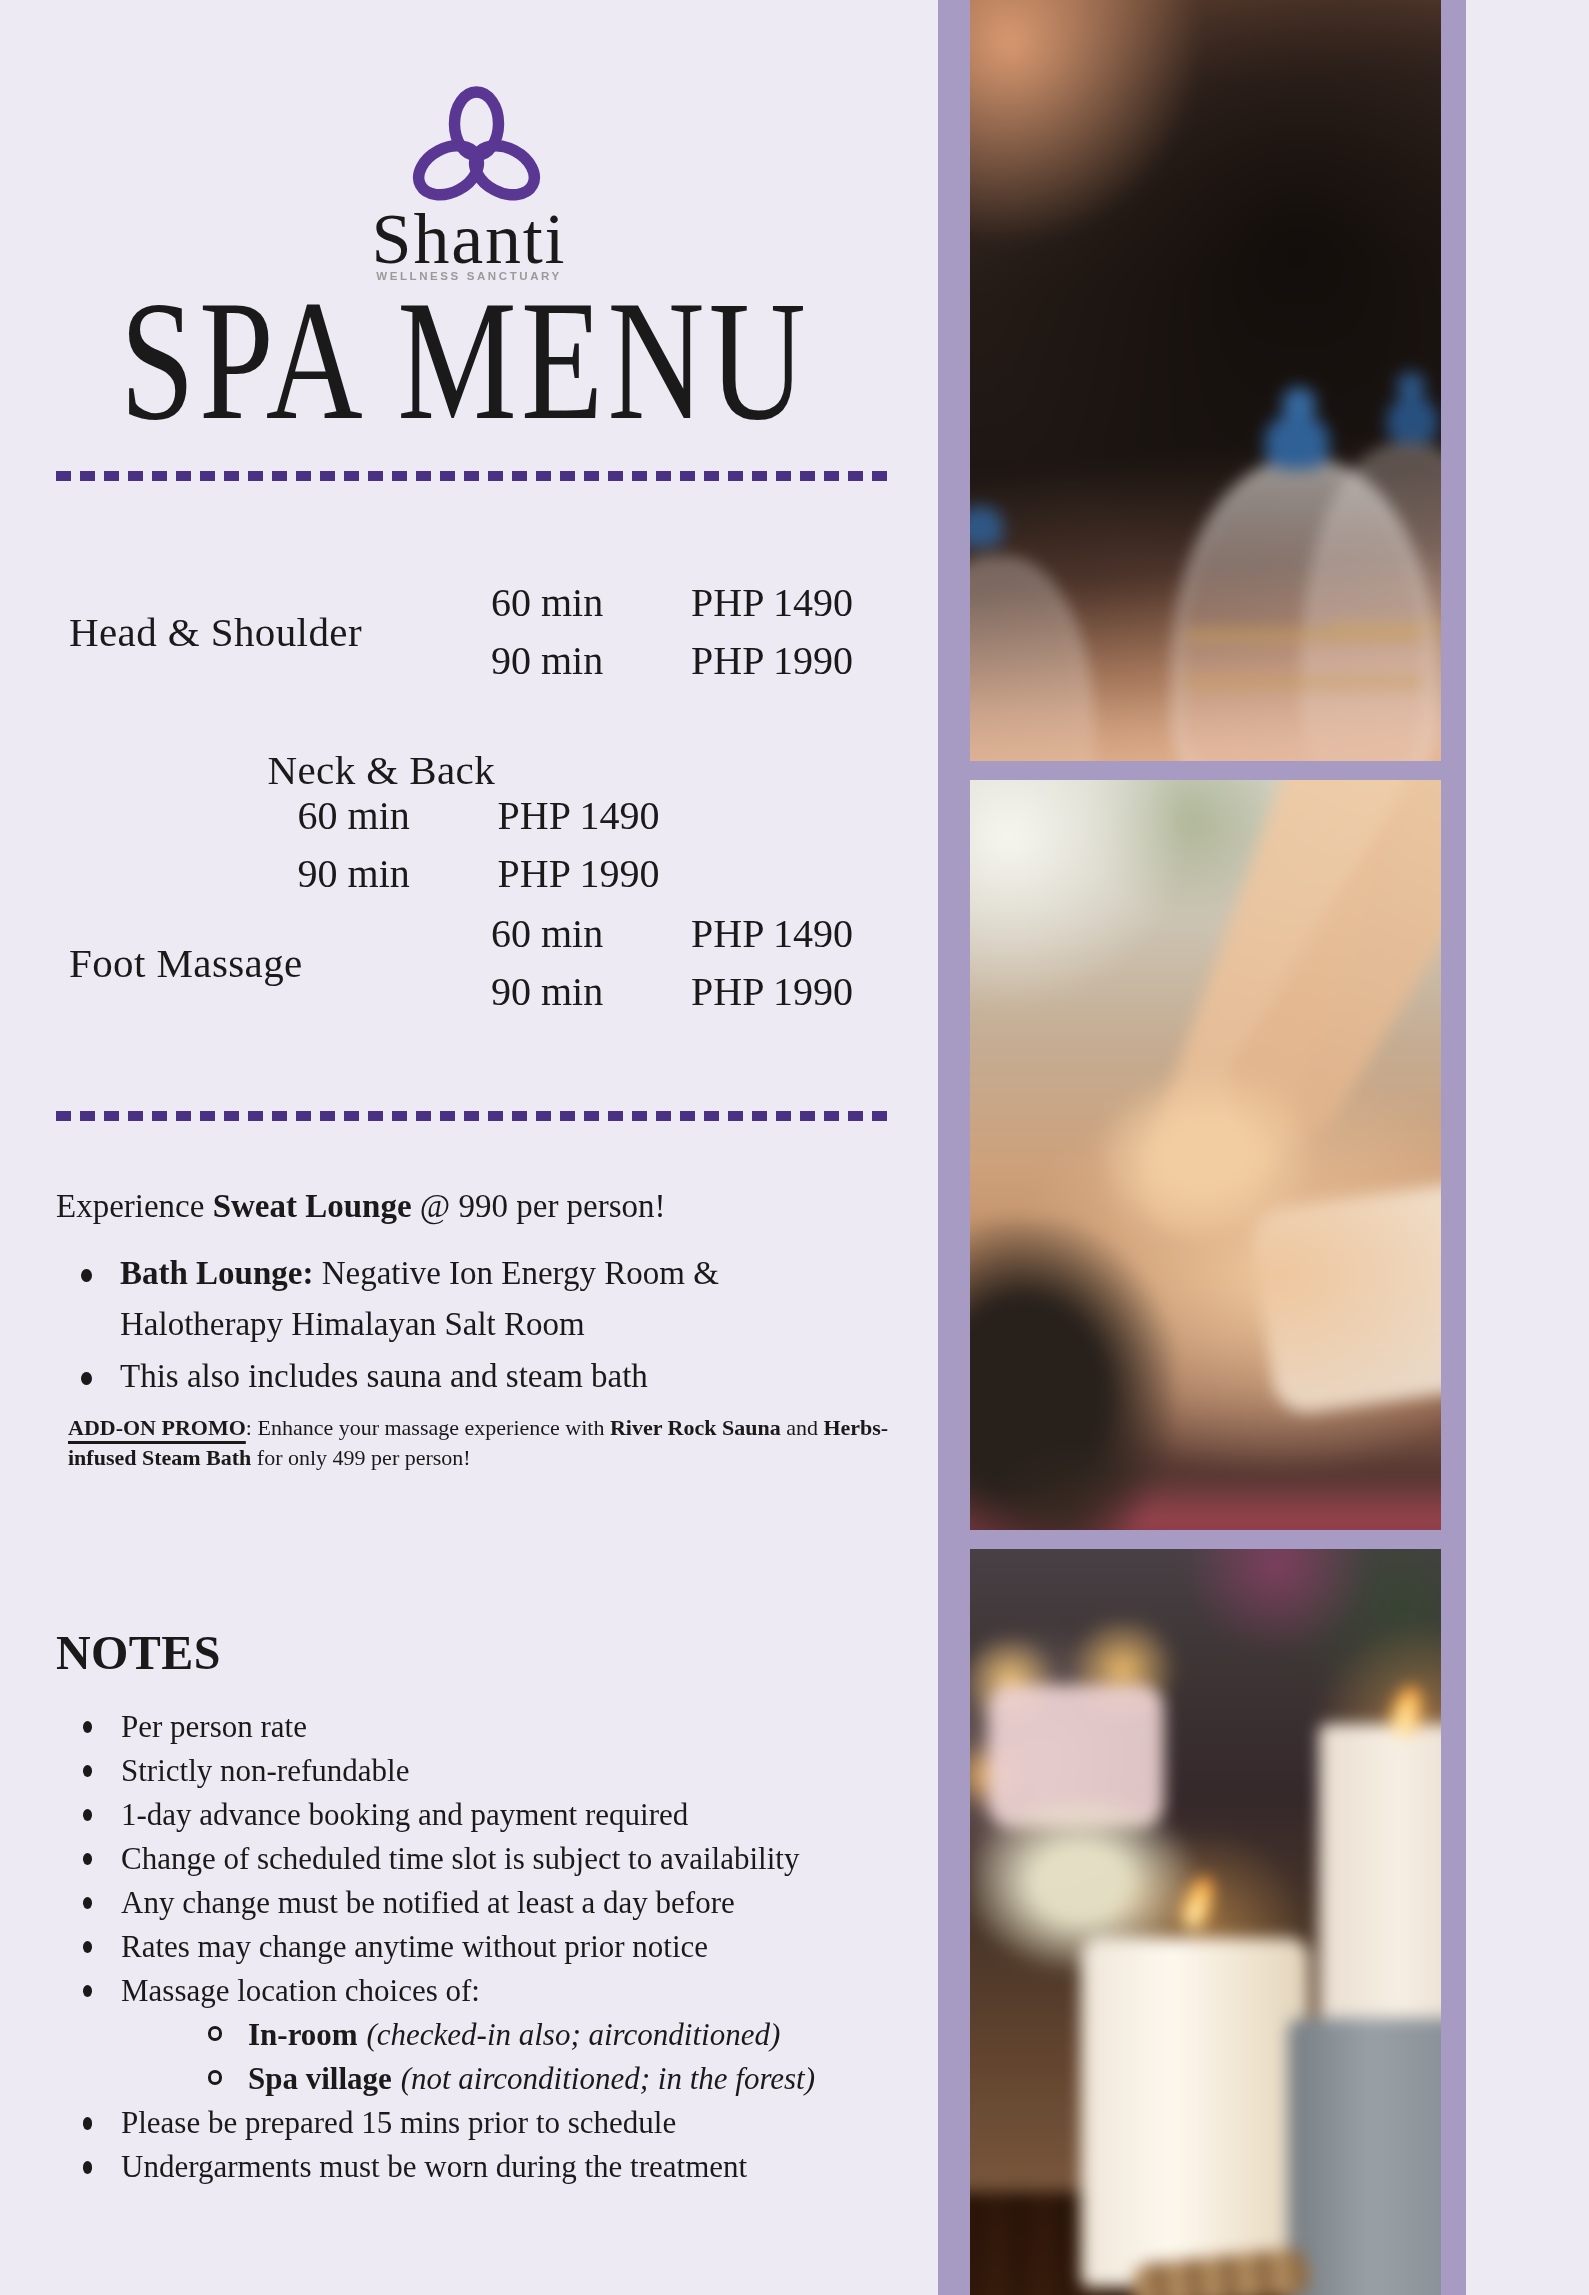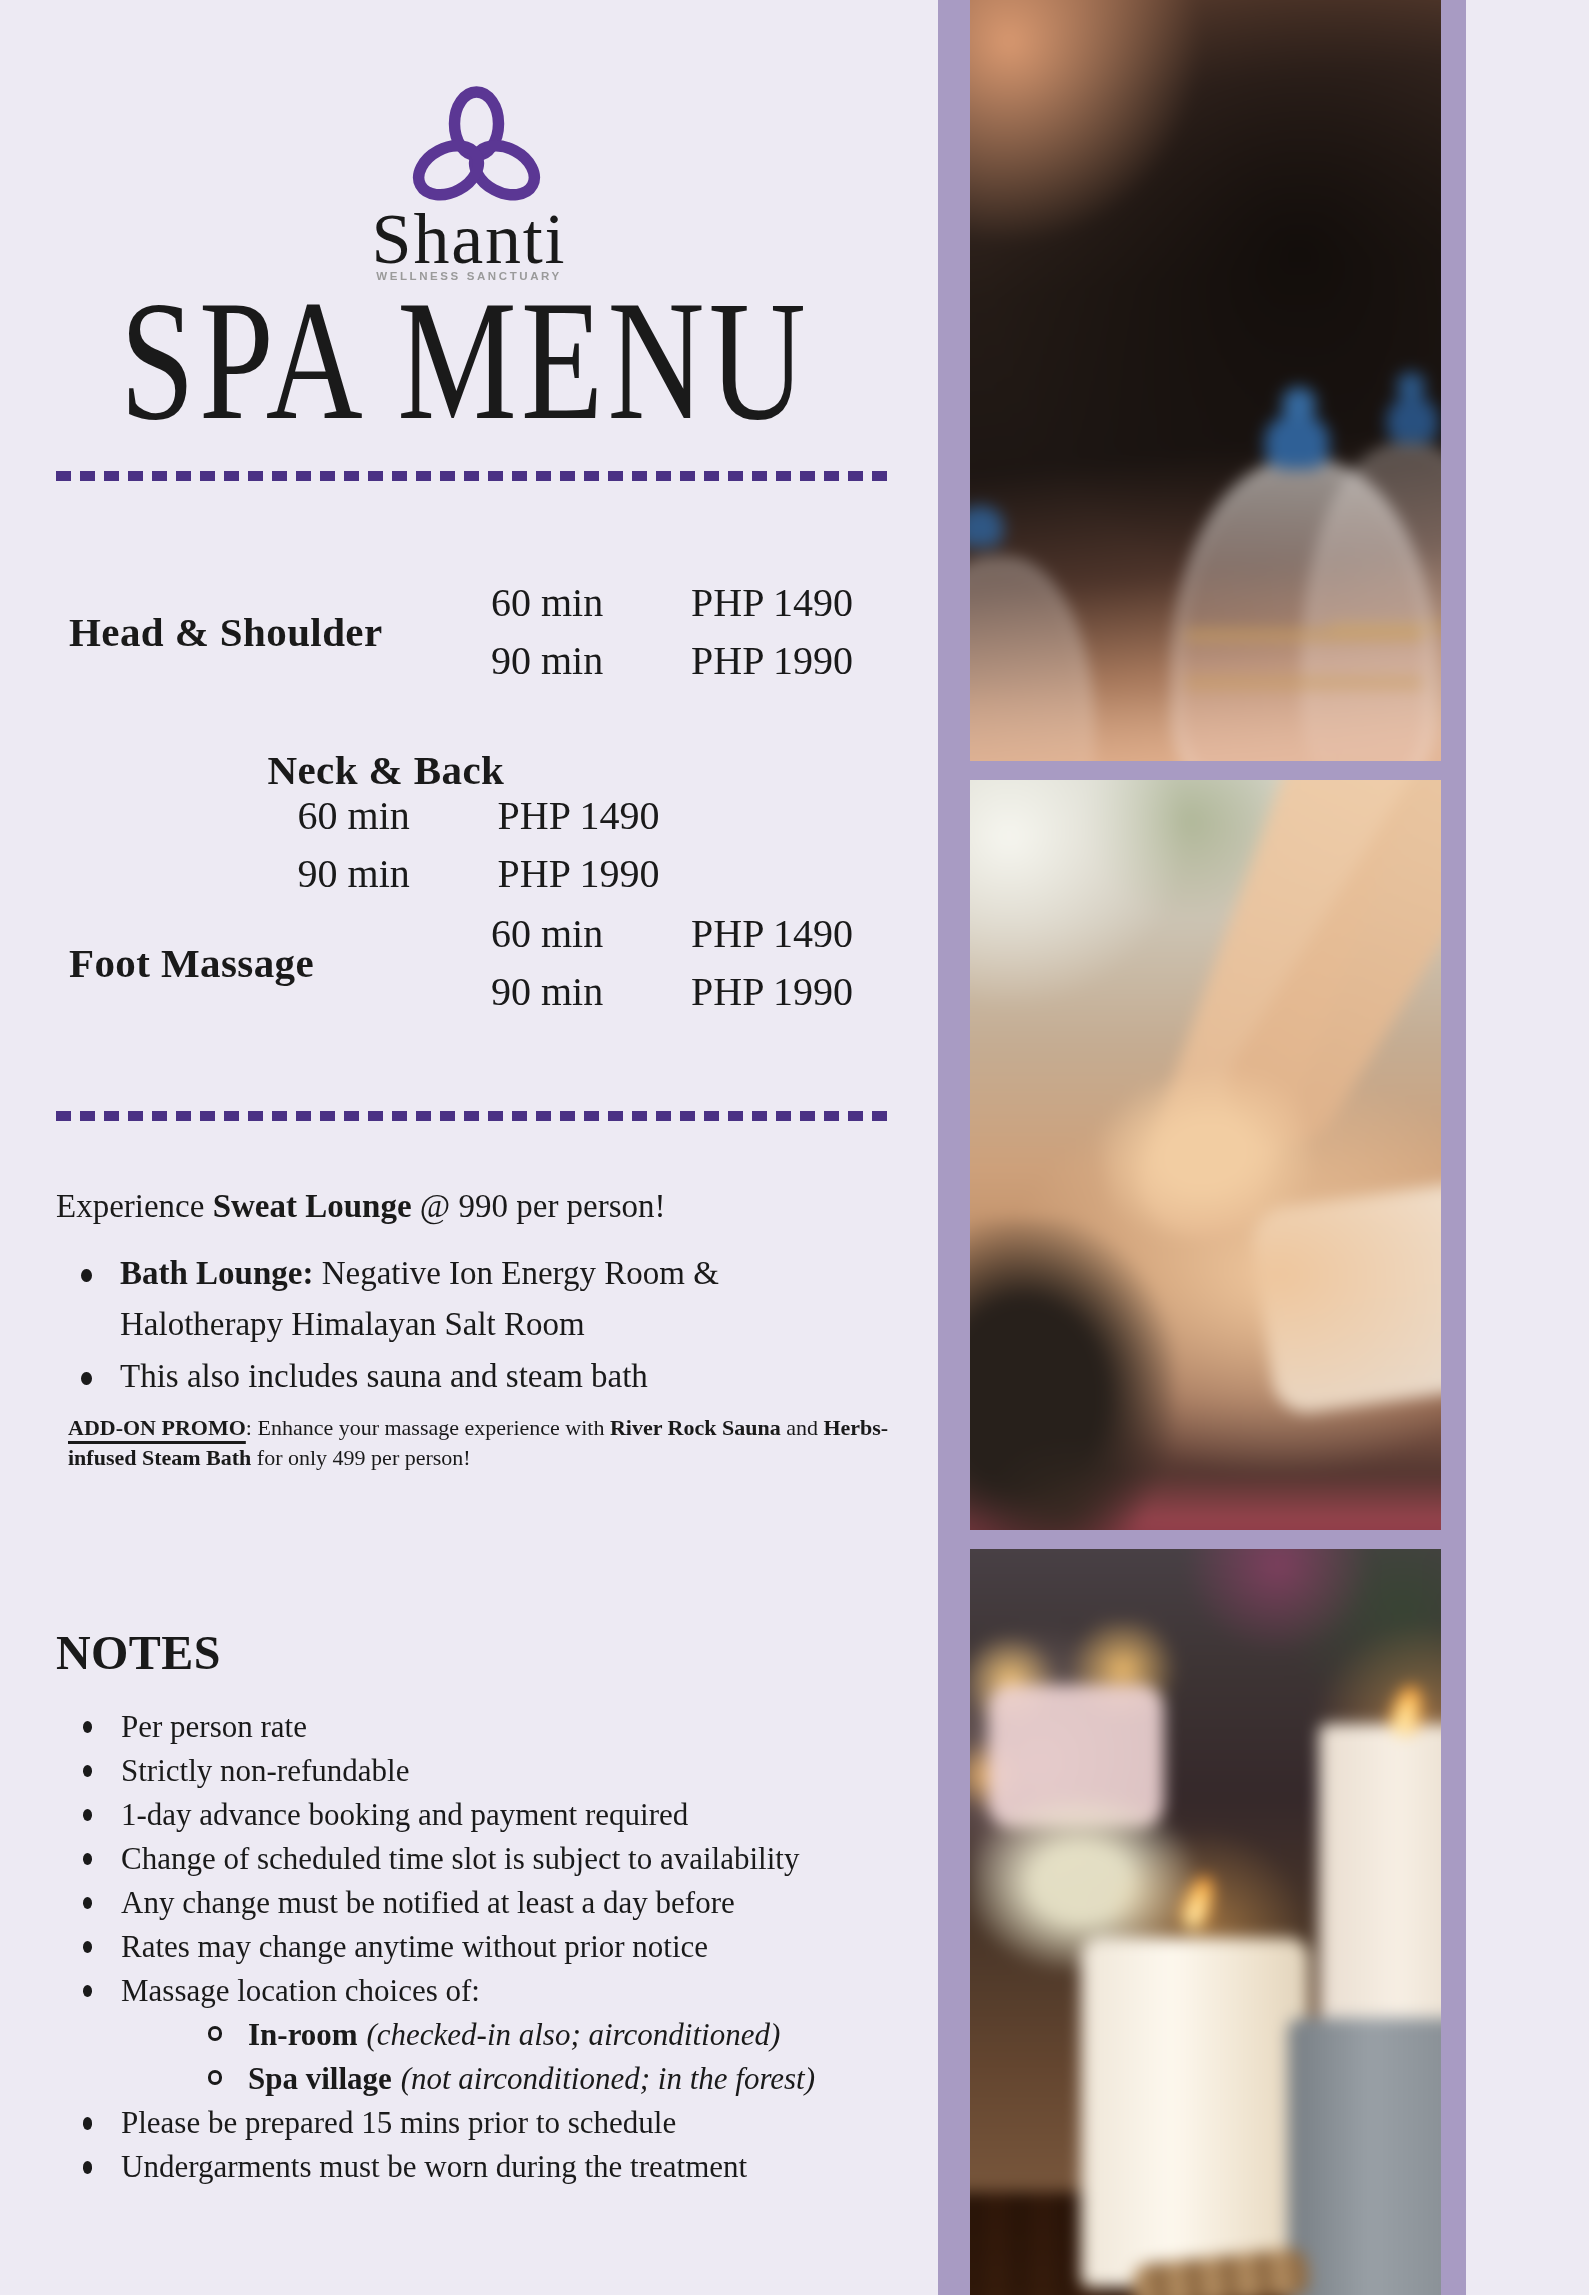--- a/index.html
+++ b/index.html
@@ -83,21 +83,21 @@
   .brand-tagline{position:absolute;left:0;top:270px;width:938px;text-align:center;font-family:"Liberation Sans","DejaVu Sans",sans-serif;font-size:11.5px;letter-spacing:2.6px;color:var(--tagline-gray);font-weight:bold;}
   .page-title{position:absolute;left:120px;top:274px;margin:0;font-size:168px;font-weight:400;line-height:1;letter-spacing:5.3px;transform:scale(.8,1.02);transform-origin:left top;white-space:nowrap;}
   .divider{position:absolute;left:56px;width:833px;height:9.7px;background:repeating-linear-gradient(90deg,var(--divider) 0 15px,transparent 15px 24px);}
   #divider-top{top:471px;}
   #divider-bottom{top:1111px;}
 
   .menu-row{position:absolute;left:69px;width:819px;display:flex;align-items:center;}
   #menu-row-1{top:581px;}
   #menu-row-2{top:746px;flex-direction:column;}
   #menu-row-3{top:912px;}
-  .menu-name{width:422px;font-size:41px;font-weight:700;letter-spacing:0.4px;}
+  .menu-name{width:422px;font-size:41px;font-weight:400;letter-spacing:0.4px;}
   .opts{display:flex;flex-direction:column;gap:14px;}
   .opt{display:flex;font-size:40px;line-height:1.1;}
   .opt .dur{width:200px;}
 
   .sweat{position:absolute;left:56px;top:1188px;width:852px;font-size:33px;}
   .sweat p{margin:0 0 23px;}
   .sweat ul{list-style:none;margin:0;padding:0;width:821px;}
   .sweat li{position:relative;padding-left:64px;line-height:1.56;}
   .sweat li::before{content:'';position:absolute;left:25px;top:21px;width:10.6px;height:13.2px;border-radius:50%;background:var(--text);}
   .b{font-weight:700;}

